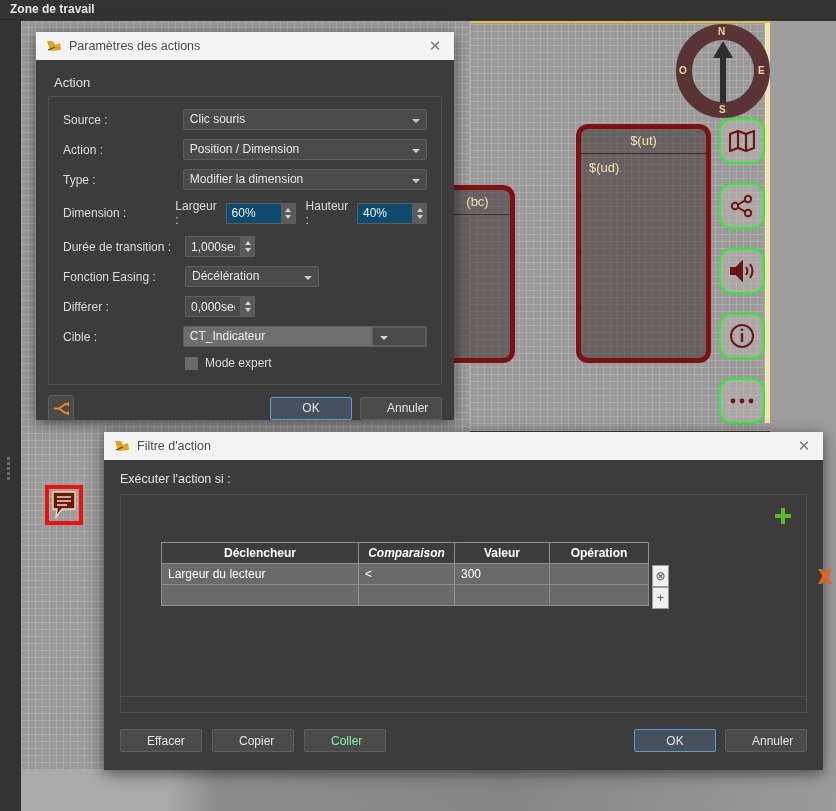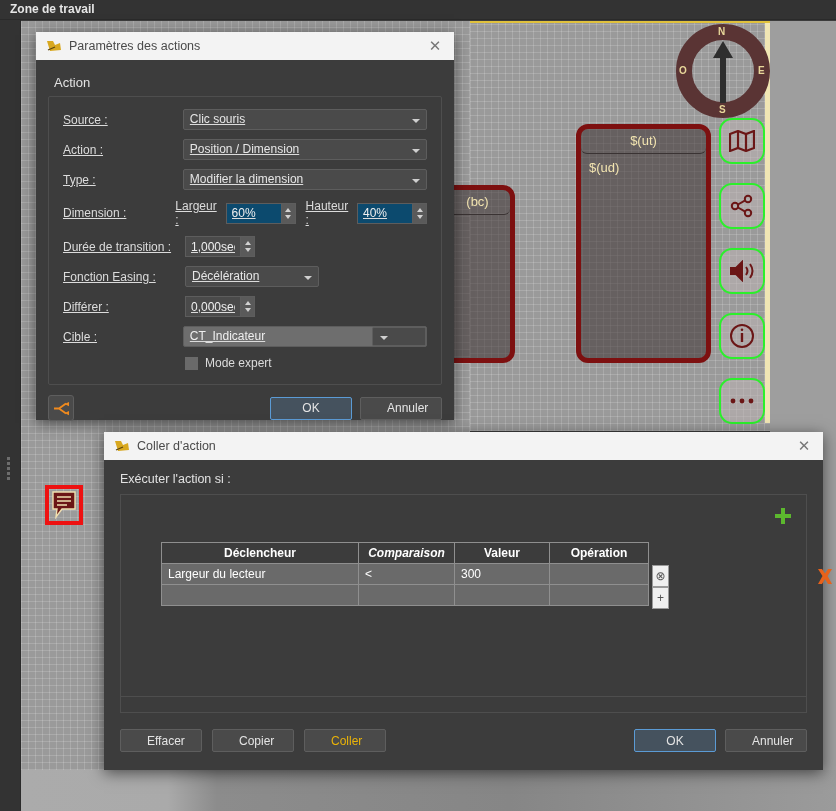--- a/index.html
+++ b/index.html
@@ -67,21 +67,20 @@
   }
 
   
   .panel {
     position:absolute; border:5px solid #7d1010; border-radius:12px;
     background:rgba(60,50,50,.55);
   }
   .panel .ptitle {
     height:25px; line-height:24px; text-align:center; color:#f2e4b0; font-size:13px;
     border-bottom:1px solid #3a3333;
-    border-radius:6px;
   }
   .panel .pbody { padding:6px 8px; color:#f2e4b0; font-size:13px; }
   #panel-front { left:576px; top:124px; width:135px; height:239px; }
   #panel-back  { left:440px; top:185px; width:75px; height:178px; }
 
   
   .round-btn {
     position:absolute; width:46px; height:46px; border-radius:13px;
     border:2px solid #2bf02b; background:rgba(190,180,180,.55);
     display:flex; align-items:center; justify-content:center;
@@ -106,21 +105,21 @@
   .dlg-title .tclose {
     width:22px; height:22px; display:flex; align-items:center; justify-content:center;
     color:#777; font-size:15px; cursor:pointer;
   }
 
   
   #dlg-actions { left:36px; top:32px; width:418px; height:388px; }
   #dlg-actions .body { padding:10px 12px 0 12px; }
   .group-label { color:#e2e2e2; font-size:13px; margin:5px 0 6px 6px; }
   .group-box { border:1px solid #4e4e4e; border-radius:2px; padding:12px 14px 14px 14px; }
-  .frow { display:flex; align-items:center; margin-bottom:9px;text-decoration:underline; }
+  .frow { display:flex; align-items:center; margin-bottom:9px; }
   .flabel { width:122px; color:#dcdcdc; font-size:12px; }
   .flabel.sm { width:auto; margin-right:6px; }
 
   .combo {
     position:relative; height:21px; background:#4a4a4a; border:1px solid #5d5d5d;
     color:#e6e6e6; font-size:12px; line-height:19px; padding:0 22px 0 6px;
     border-radius:2px; cursor:pointer;
   }
   .combo .arr {
     position:absolute; right:6px; top:9px; width:0; height:0;
@@ -161,21 +160,21 @@
   .chkrow { display:flex; align-items:center; margin-left:122px; margin-top:2px; }
   .chkbox { width:13px; height:13px; background:#6a6a6a; border:1px solid #6a6a6a; margin-right:7px; }
 
   .dlg-footer { display:flex; align-items:center; padding:10px 12px; }
   .btn {
     background:#4a4a4a; border:1px solid #5e5e5e; color:#e4e4e4;
     font-family:"Liberation Sans", sans-serif; font-size:12px;
     height:23px; padding:0 26px; border-radius:2px; cursor:pointer;
   }
   .btn.primary { border:1px solid #5b9bd5; background:#45525e; }
-  .btn.disabled { color:#eab308; }
+  .btn.disabled { color:#86efac; }
   .iconbtn {
     width:26px; height:26px; background:#4a4a4a; border:1px solid #5e5e5e; border-radius:3px;
     display:flex; align-items:center; justify-content:center; cursor:pointer;
   }
 
   
   #dlg-filter { left:104px; top:432px; width:719px; height:338px; }
   #dlg-filter .body { padding:12px 16px 0 16px; }
   .sub-label { color:#e2e2e2; font-size:12.5px; margin-bottom:8px; }
   .filter-area { border:1px solid #4e4e4e; height:219px; position:relative; }
@@ -403,21 +402,21 @@
     <button class="btn" style="width:82px;">Annuler</button>
   </div>
 </div>
 
 <div class="dialog" id="dlg-filter">
   <div class="dlg-title">
     <svg class="tico" viewBox="0 0 16 14">
       <path d="M1 2 L7 2 L9 6 L14 4 L15 11 L4 12 Z" fill="#d8a820"></path>
       <path d="M2 11 L9 8" stroke="#5a4410" stroke-width="1.2" fill="none"></path>
     </svg>
-    <span class="ttxt">Coller d'action</span>
+    <span class="ttxt">Filtre d'action</span>
     <span class="tclose">✕</span>
   </div>
 
   <div class="body">
     <div class="sub-label">Exécuter l'action si :</div>
 
     <div class="filter-area">
       <svg class="plus-icon" viewBox="0 0 18 18">
         <path d="M7 1 H11 V7 H17 V11 H11 V17 H7 V11 H1 V7 H7 Z" fill="#5cb82e"></path>
       </svg>

